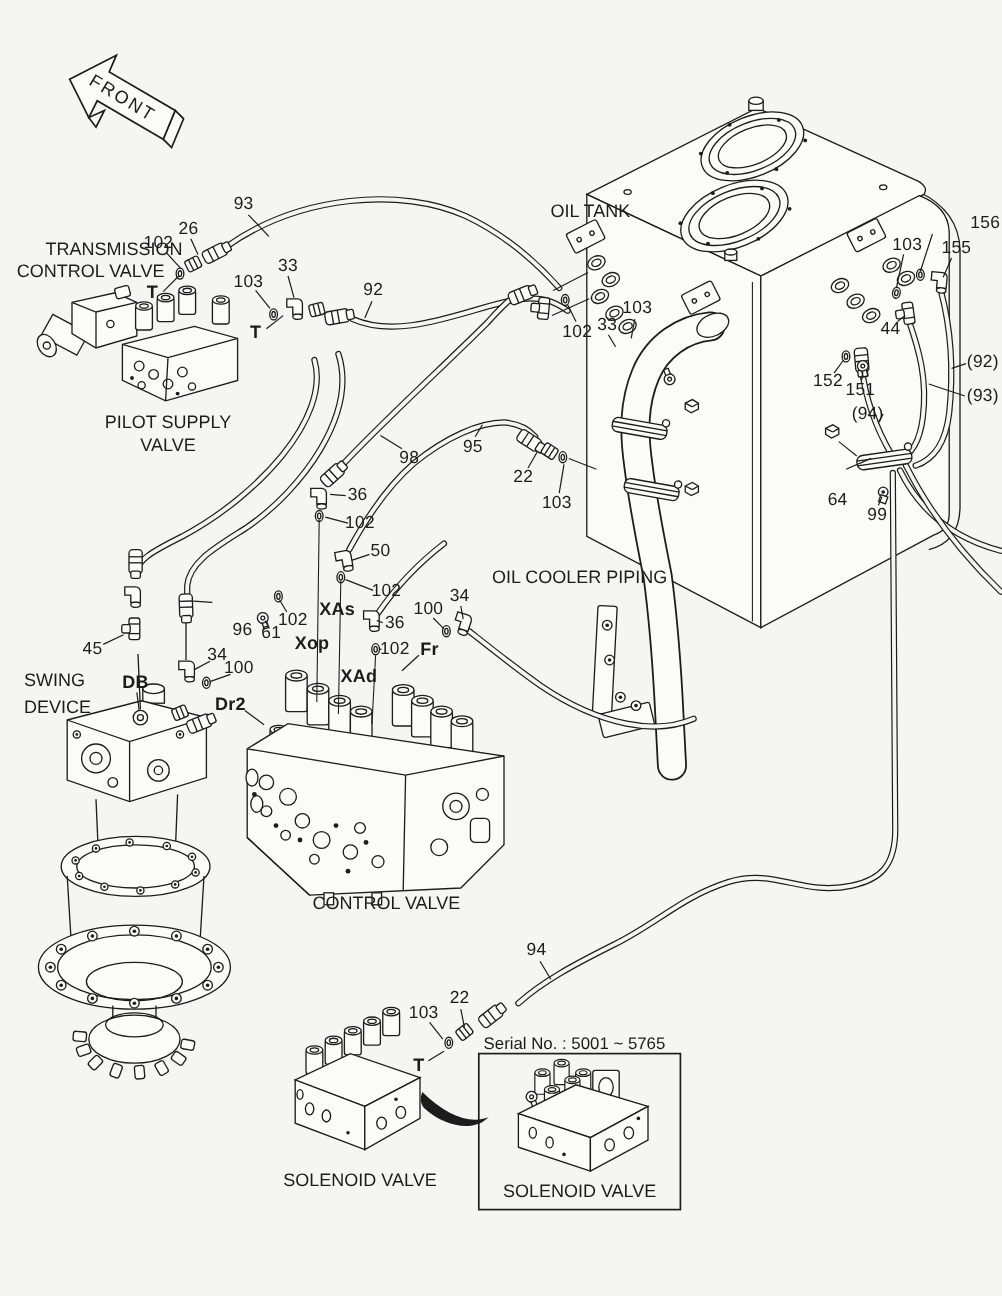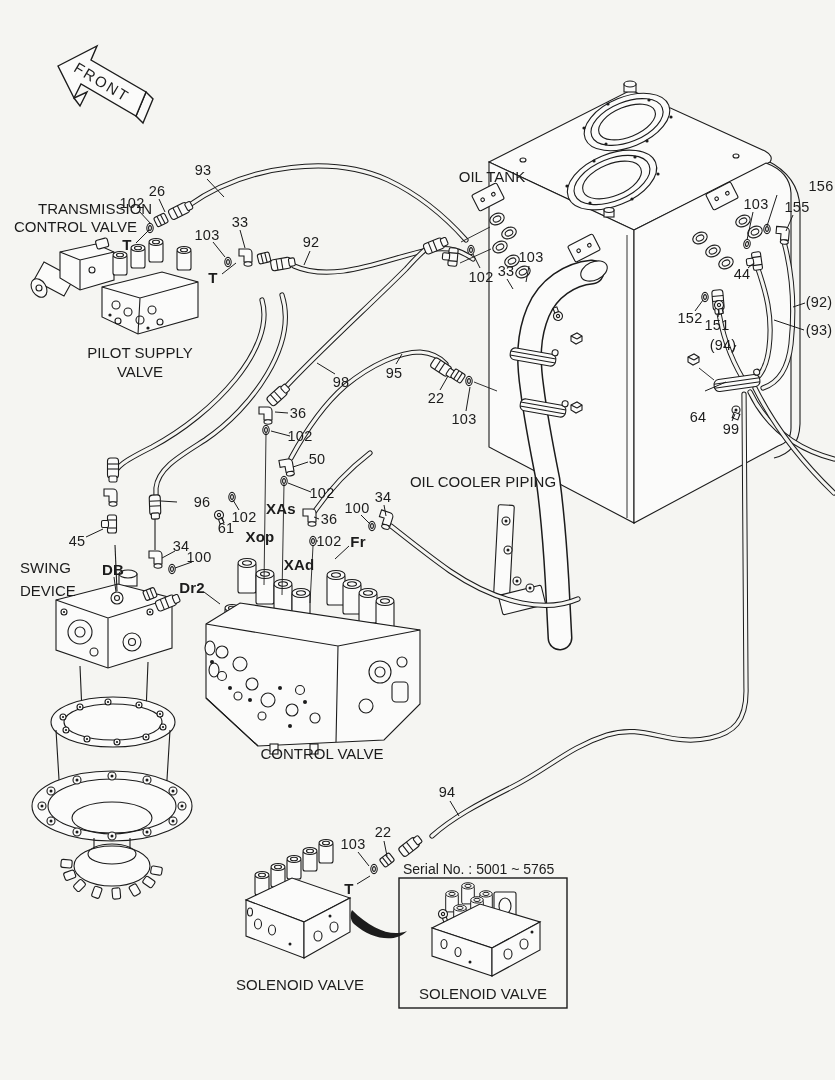--- a/index.html
+++ b/index.html
@@ -564,21 +564,21 @@
       <div class="callout" style="left: 226px; top: 528px;">61</div>
       <div class="callout bold" style="left: 260px; top: 536px;">Xop</div>
       <div class="callout" style="left: 329px; top: 519px;">36</div>
       <div class="callout" style="left: 329px; top: 541px;">102</div>
       <div class="callout" style="left: 357px; top: 508px;">100</div>
       <div class="callout" style="left: 383px; top: 497px;">34</div>
       <div class="callout bold" style="left: 358px; top: 541px;">Fr</div>
       <div class="callout bold" style="left: 299px; top: 564px;">XAd</div>
       <div class="callout" style="left: 199px; top: 557px;">100</div>
       <div class="callout" style="left: 181px; top: 546px;">34</div>
-      <div class="callout" style="left: 186px; top: 502px; padding-left: 32px;">96</div>
+      <div class="callout" style="left: 186px; top: 525px; padding-left: 32px;">96</div>
       <div class="callout" style="left: 77px; top: 541px;">45</div>
       <div class="callout bold" style="left: 113px; top: 569px;">DB</div>
       <div class="callout bold" style="left: 192px; top: 587px;">Dr2</div>
       <div class="callout" style="left: 447px; top: 792px;">94</div>
       <div class="callout" style="left: 383px; top: 832px;">22</div>
       <div class="callout" style="left: 353px; top: 844px;">103</div>
       <div class="callout bold" style="left: 349px; top: 888px;">T</div>
     </div>
 
 </div>

